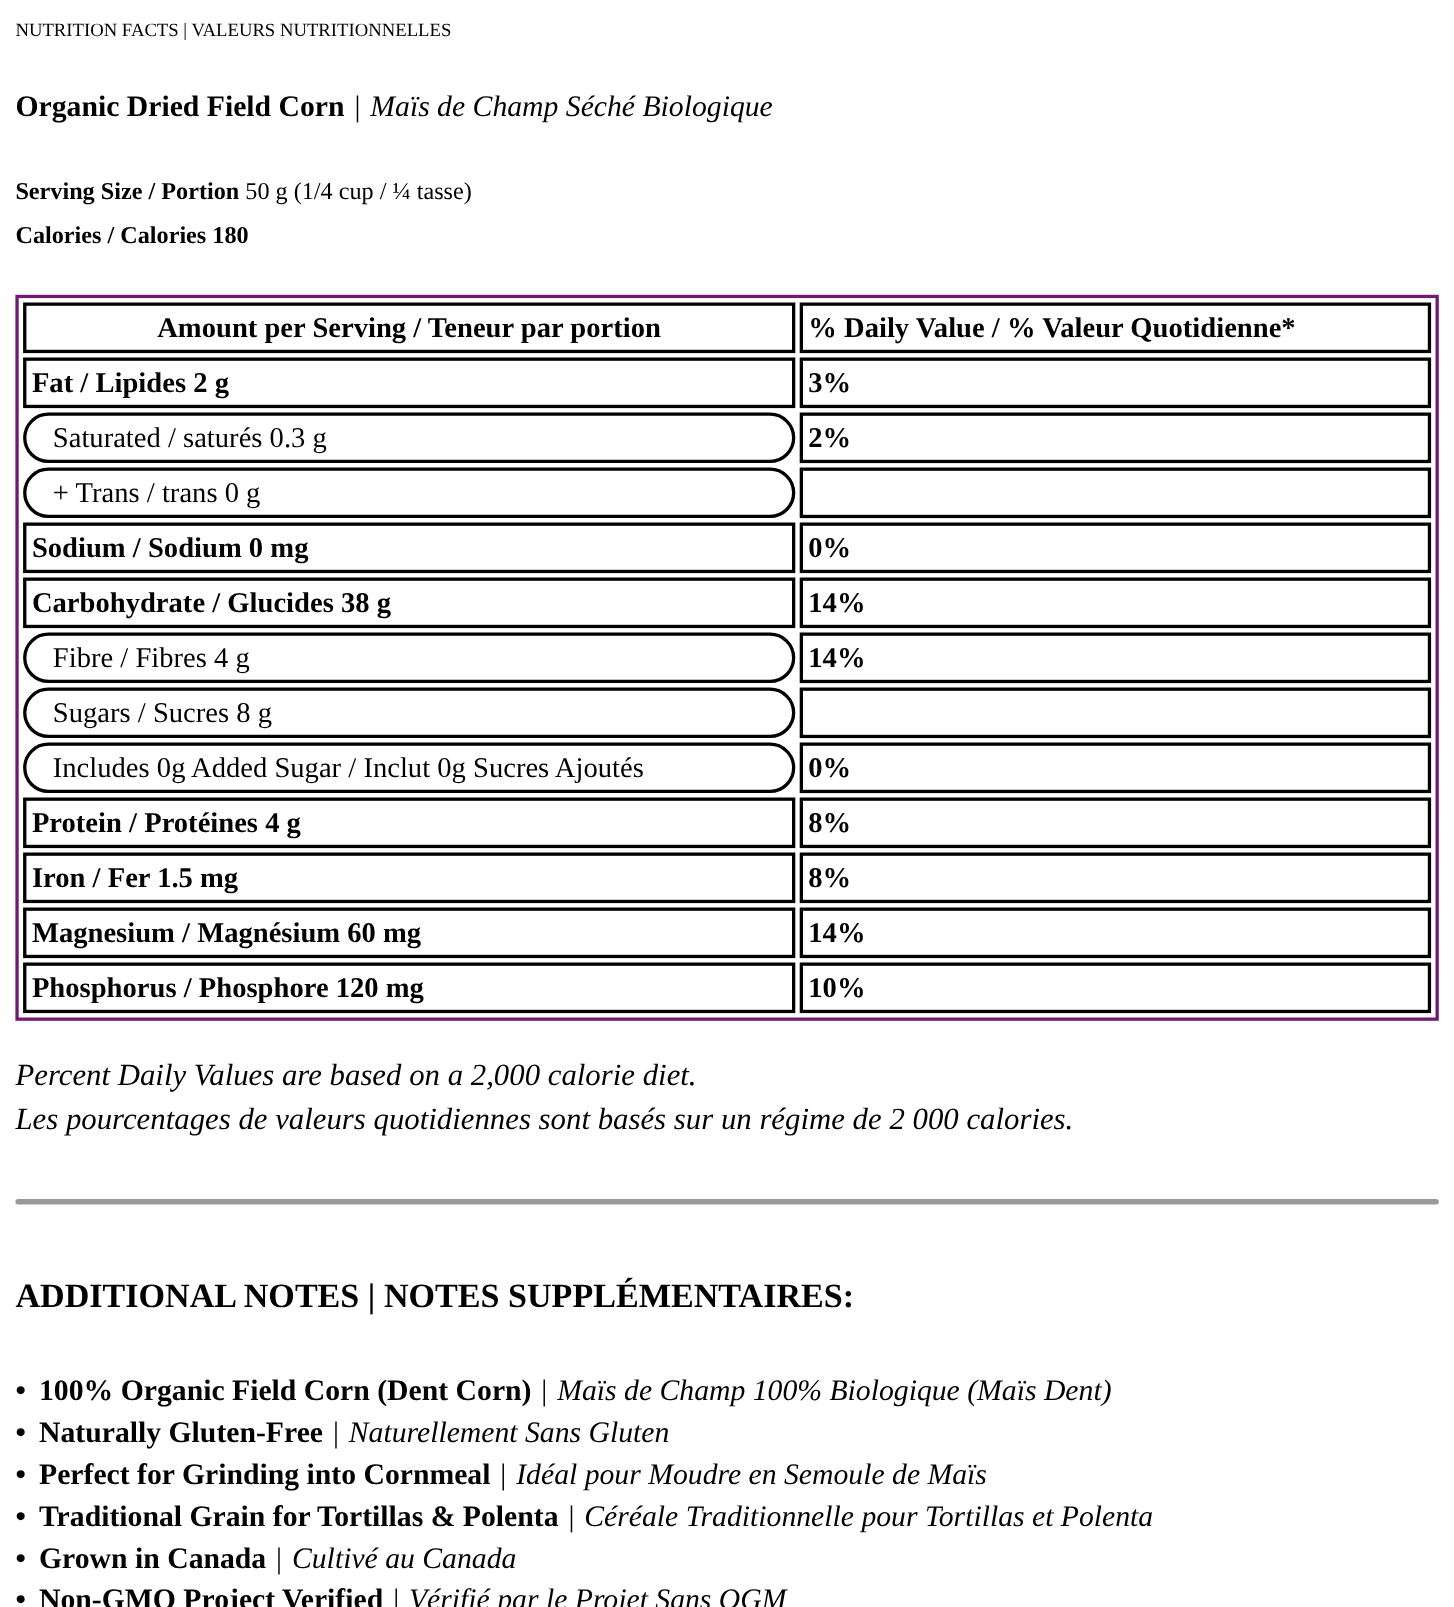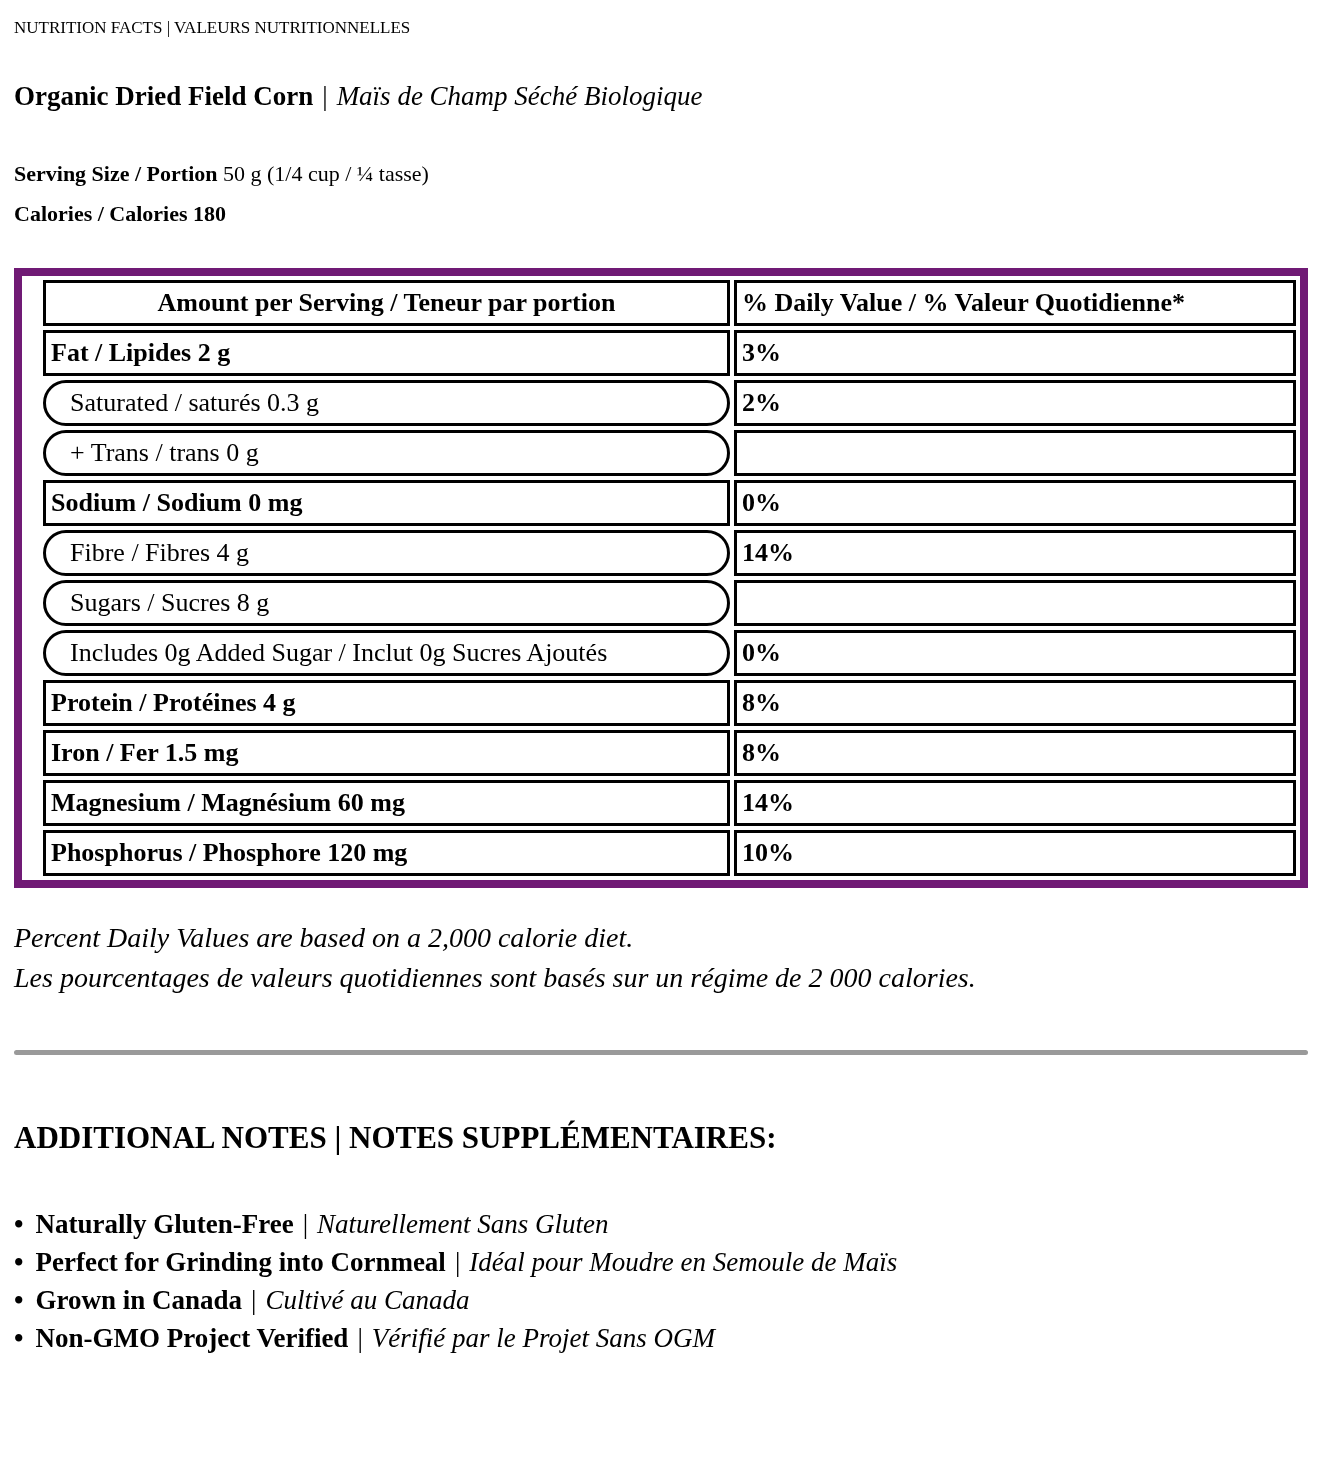--- a/index.html
+++ b/index.html
@@ -31,25 +31,24 @@
   .serving-block {
     font-size: 22px;
     line-height: 40px;
     margin: 40px 0 0 0;
   }
   .serving-label { font-weight: bold; }
   .calories-line { font-weight: bold; }
 
   table.nutrition {
     width: 100%;
-    border: 8px solid #701a75;
+    border: 3px solid #701a75;
     border-collapse: separate;
     border-spacing: 4px;
     margin-top: 34px;
-    padding-left: 17px;
   }
   table.nutrition th, table.nutrition td {
     border: 3px solid #000;
     font-size: 26px;
     line-height: 32px;
     padding: 4px 5px;
     background: #fff;
   }
   th.amount-header { text-align: center; font-weight: bold; width: 55%; }
   th.dv-header    { text-align: left;   font-weight: bold; width: 45%; padding-left: 3px; }
@@ -125,20 +124,24 @@
         </tr>
         <tr>
           <td class="label sub">+ Trans / trans 0 g</td>
           <td class="value"></td>
         </tr>
         <tr>
           <td class="label main">Sodium / Sodium 0 mg</td>
           <td class="value">0%</td>
         </tr>
         <tr>
+          <td class="label main">Carbohydrate / Glucides 38 g</td>
+          <td class="value">14%</td>
+        </tr>
+        <tr>
           <td class="label sub">Fibre / Fibres 4 g</td>
           <td class="value">14%</td>
         </tr>
         <tr>
           <td class="label sub">Sugars / Sucres 8 g</td>
           <td class="value"></td>
         </tr>
         <tr>
           <td class="label sub">Includes 0g Added Sugar / Inclut 0g Sucres Ajoutés</td>
           <td class="value">0%</td>
@@ -165,19 +168,21 @@
   <div class="footnotes">
     <div>Percent Daily Values are based on a 2,000 calorie diet.</div>
     <div>Les pourcentages de valeurs quotidiennes sont basés sur un régime de 2 000 calories.</div>
   </div>
 
   <div class="divider"></div>
 
   <div class="notes-heading">ADDITIONAL NOTES | NOTES SUPPLÉMENTAIRES:</div>
 
   <div class="notes-list">
+      <div class="note"><span class="bullet">•</span><span class="en">100% Organic Field Corn (Dent Corn)</span><span class="sep">|</span><span class="fr">Maïs de Champ 100% Biologique (Maïs Dent)</span></div>
       <div class="note"><span class="bullet">•</span><span class="en">Naturally Gluten-Free</span><span class="sep">|</span><span class="fr">Naturellement Sans Gluten</span></div>
       <div class="note"><span class="bullet">•</span><span class="en">Perfect for Grinding into Cornmeal</span><span class="sep">|</span><span class="fr">Idéal pour Moudre en Semoule de Maïs</span></div>
+      <div class="note"><span class="bullet">•</span><span class="en">Traditional Grain for Tortillas &amp; Polenta</span><span class="sep">|</span><span class="fr">Céréale Traditionnelle pour Tortillas et Polenta</span></div>
       <div class="note"><span class="bullet">•</span><span class="en">Grown in Canada</span><span class="sep">|</span><span class="fr">Cultivé au Canada</span></div>
       <div class="note"><span class="bullet">•</span><span class="en">Non-GMO Project Verified</span><span class="sep">|</span><span class="fr">Vérifié par le Projet Sans OGM</span></div>
     </div>
 
 </div>
 
 </body></html>

